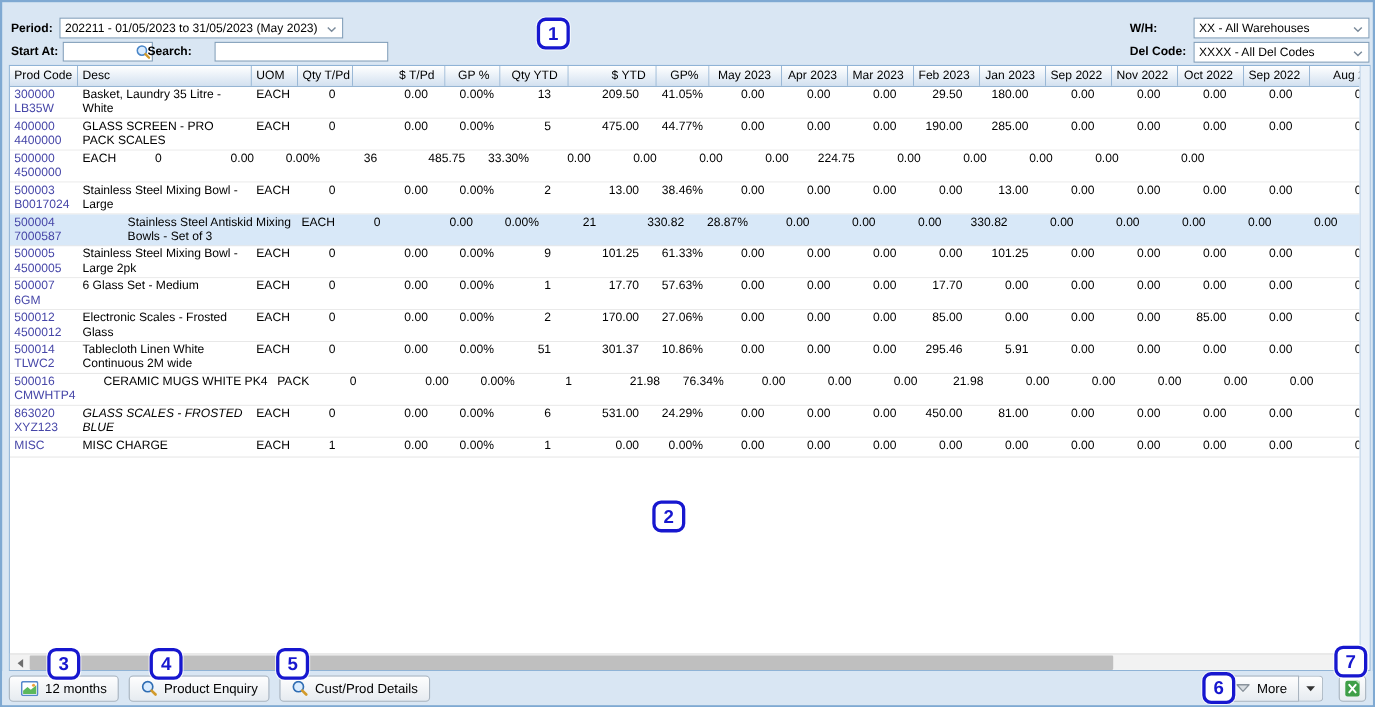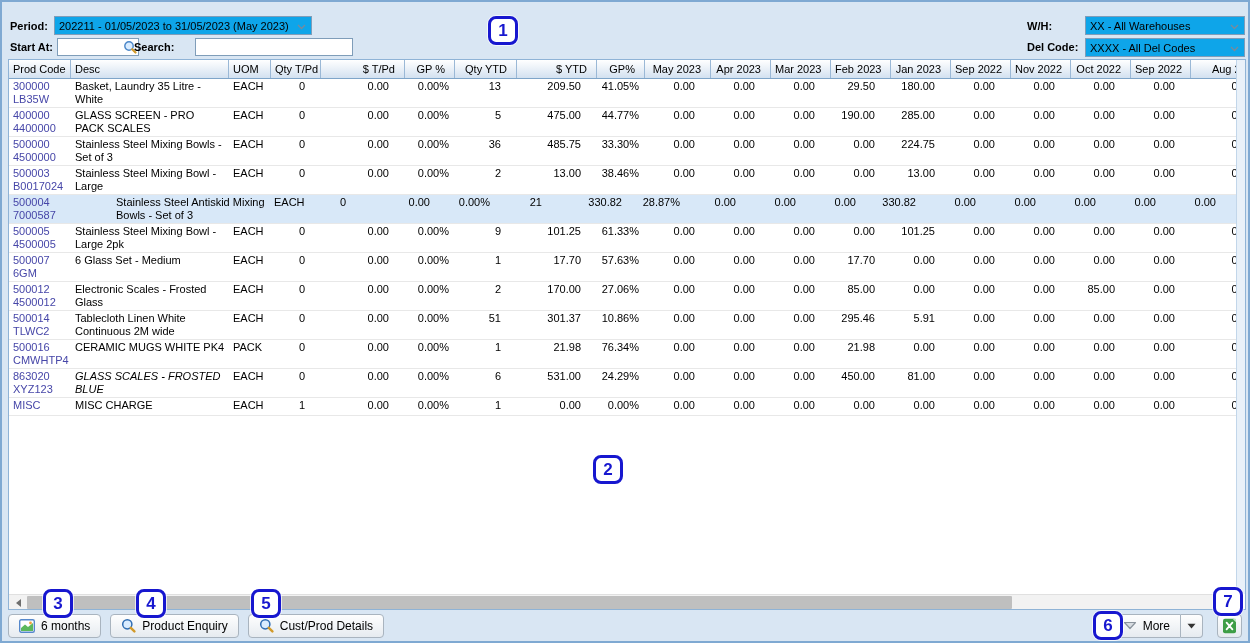--- a/index.html
+++ b/index.html
@@ -9,21 +9,21 @@
     background:#d9e6f3;
     position:relative;
     overflow:hidden;
     border:2px solid #7fa9d2;
   }
   .lbl { font-weight:bold; font-size:11px; color:#000; white-space:nowrap; }
 
   
   .topbar { position:absolute; left:0; top:0; width:100%; height:55px; }
   .selectbox {
-    position:absolute; height:19px; background:#0ea5e9;
+    position:absolute; height:19px; background:#ffffff;
     border:1px solid #7f9db9; font-size:11px;
     display:flex; align-items:center; padding:0 18px 0 4px;
     white-space:nowrap; overflow:hidden;
   }
   .selectbox svg { position:absolute; right:5px; top:7px; }
   .tinput {
     position:absolute; height:18px; background:#fff;
     border:1px solid #7f9db9; font-size:11px; font-family:"Liberation Sans",sans-serif;
     padding:0 4px;
   }
@@ -207,21 +207,20 @@
           <div class="td tr-r" style="width: 60px;">0.00</div>
           <div class="td tr-r" style="width: 60px;">0.00</div>
           <div class="td tr-r" style="width: 60px;">0.00</div>
           <div class="td tr-r" style="width: 78px;">0.00</div>
         </div>
         <div class="trow">
           <div class="td" style="width: 62px;">
             <span class="plink">500000</span>
             <span class="plink">4500000</span>
           </div>
-          <div class="td" style="width: 158px;">Stainless Steel Mixing Bowls - Set of 3</div>
           <div class="td" style="width: 42px;">EACH</div>
           <div class="td tr-r" style="width: 50px;">0</div>
           <div class="td tr-r" style="width: 84px;">0.00</div>
           <div class="td tr-p" style="width: 50px;">0.00%</div>
           <div class="td tr-r" style="width: 62px;">36</div>
           <div class="td tr-r" style="width: 80px;">485.75</div>
           <div class="td tr-p" style="width: 48px;">33.30%</div>
           <div class="td tr-r" style="width: 66px;">0.00</div>
           <div class="td tr-r" style="width: 60px;">0.00</div>
           <div class="td tr-r" style="width: 60px;">0.00</div>
@@ -375,21 +374,21 @@
           <div class="td tr-r" style="width: 60px;">0.00</div>
           <div class="td tr-r" style="width: 60px;">0.00</div>
           <div class="td tr-r" style="width: 60px;">0.00</div>
           <div class="td tr-r" style="width: 78px;">0.00</div>
         </div>
         <div class="trow">
           <div class="td" style="width: 62px;">
             <span class="plink">500016</span>
             <span class="plink">CMWHTP4</span>
           </div>
-          <div class="td" style="width: 158px;">CERAMIC MUGS WHITE PK4</div>
+          <div class="td" style="width: 158px; margin-left: 19px;">CERAMIC MUGS WHITE PK4</div>
           <div class="td" style="width: 42px;">PACK</div>
           <div class="td tr-r" style="width: 50px;">0</div>
           <div class="td tr-r" style="width: 84px;">0.00</div>
           <div class="td tr-p" style="width: 50px;">0.00%</div>
           <div class="td tr-r" style="width: 62px;">1</div>
           <div class="td tr-r" style="width: 80px;">21.98</div>
           <div class="td tr-p" style="width: 48px;">76.34%</div>
           <div class="td tr-r" style="width: 66px;">0.00</div>
           <div class="td tr-r" style="width: 60px;">0.00</div>
           <div class="td tr-r" style="width: 60px;">0.00</div>
@@ -462,21 +461,21 @@
   </div>
 </div>
 
 <div class="bottombar">
   <button class="btn">
     <svg width="16" height="14" viewBox="0 0 16 14">
         <rect x="0.7" y="0.7" width="14.6" height="12.6" rx="1.5" fill="#fff" stroke="#5588cc" stroke-width="1.4"></rect>
         <path d="M2 9 L6 5.5 L9 8 L14 4 L14 12 L2 12 Z" fill="#5cb85c"></path>
         <circle cx="11.5" cy="4" r="1.4" fill="#f0a13a"></circle>
       </svg>
-    <span>6 months</span>
+    <span>12 months</span>
   </button>
   <button class="btn">
     <svg width="15" height="15" viewBox="0 0 15 15">
         <circle cx="6.3" cy="6.3" r="4.6" fill="#d9ecff" stroke="#2f6db3" stroke-width="1.5"></circle>
         <line x1="9.8" y1="9.8" x2="13.4" y2="13.4" stroke="#d29a2a" stroke-width="2.4" stroke-linecap="round"></line>
       </svg>
     <span>Product Enquiry</span>
   </button>
   <button class="btn">
     <svg width="15" height="15" viewBox="0 0 15 15">

